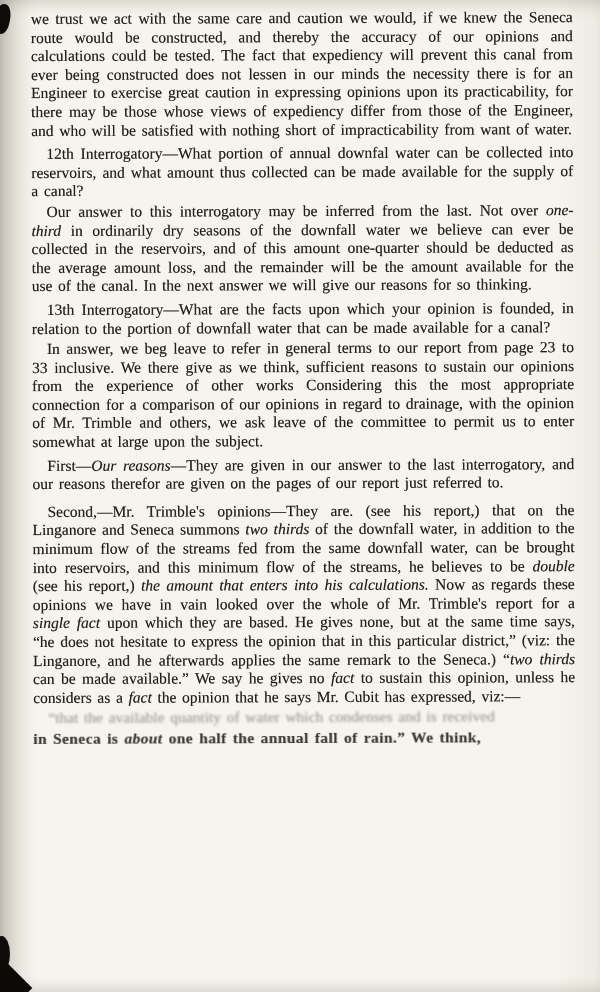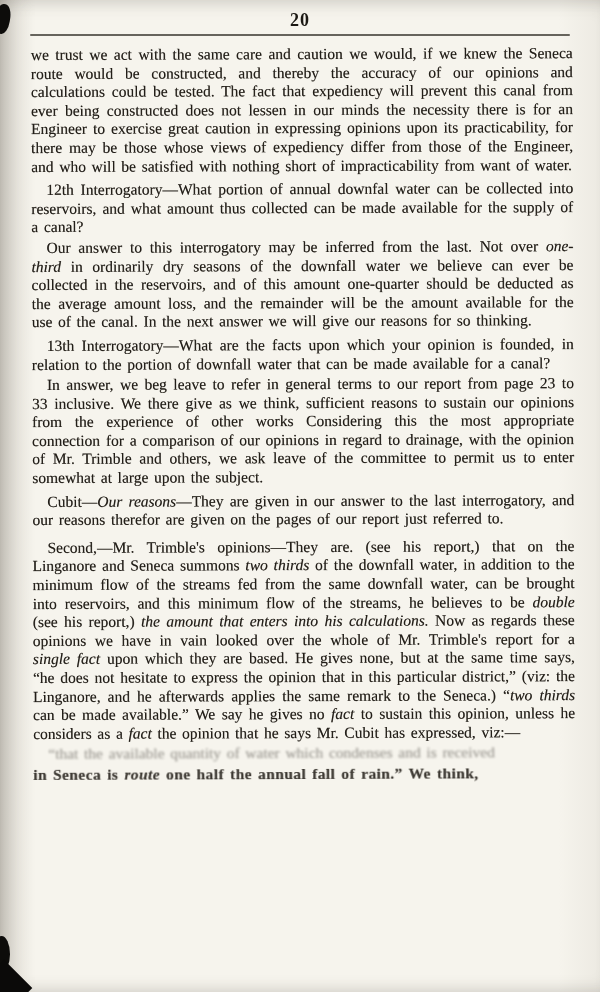--- a/index.html
+++ b/index.html
@@ -63,30 +63,26 @@
 </style>
 </head>
 <body>
 
 <div class="page">
 
   <div class="smudge smudge-tl"></div>
   <div class="smudge smudge-bl"></div>
   <div class="smudge smudge-corner"></div>
 
-  <div class="page-header">
-    <div class="page-number">20</div>
-    <div class="header-rule"></div>
-  </div>
 
   <div class="text-body">
     <p><span>we trust we act with the same care and caution we would, if we knew the Seneca route would be constructed, and thereby the accuracy of our opinions and calculations could be tested.  The fact that expediency will prevent this canal from ever being constructed does not lessen in our minds the necessity there is for an Engineer to exercise great caution in expressing opinions upon its practicability, for there may be those whose views of expediency differ from those of the Engineer, and who will be satisfied with nothing short of impracticability from want of water.</span></p>
     <p class="indent sp"><span>12th Interrogatory—What portion of annual downfal water can be collected into reservoirs, and what amount thus collected can be made available for the supply of a canal?</span></p>
     <p class="indent"><span>Our answer to this interrogatory may be inferred from the last. Not over </span><i>one-third</i><span> in ordinarily dry seasons of the downfall water we believe can ever be collected in the reservoirs, and of this amount one-quarter should be deducted as the average amount loss, and the remainder will be the amount available for the use of the canal.  In the next answer we will give our reasons for so thinking.</span></p>
     <p class="indent sp"><span>13th Interrogatory—What are the facts upon which your opinion is founded, in relation to the portion of downfall water that can be made available for a canal?</span></p>
     <p class="indent"><span>In answer, we beg leave to refer in general terms to our report from page 23 to 33 inclusive.  We there give as we think, sufficient reasons to sustain our opinions from the experience of other works  Considering this the most appropriate connection for a comparison of our opinions in regard to drainage, with the opinion of Mr. Trimble and others, we ask leave of the committee to permit us to enter somewhat at large upon the subject.</span></p>
-    <p class="indent sp"><span>Cubit—</span><i>Our reasons</i><span>—They are given in our answer to the last interrogatory, and our reasons therefor are given on the pages of our report just referred to.</span></p>
+    <p class="indent sp"><span>First—</span><i>Our reasons</i><span>—They are given in our answer to the last interrogatory, and our reasons therefor are given on the pages of our report just referred to.</span></p>
     <p class="indent sp2"><span>Second,—Mr. Trimble's opinions—They are. (see his report,) that on the Linganore and Seneca summons </span><i>two thirds</i><span> of the downfall water, in addition to the minimum flow of the streams fed from the same downfall water, can be brought into reservoirs, and this minimum flow of the streams, he believes to be </span><i>double</i><span> (see his report,) </span><i>the amount that enters into his calculations.</i><span>  Now as regards these opinions we have in vain looked over the whole of Mr. Trimble's report for a </span><i>single fact</i><span> upon which they are based.  He gives none, but at the same time says, “he does not hesitate to express the opinion that in this particular district,” (viz: the Linganore, and he afterwards applies the same remark to the Seneca.) “</span><i>two thirds</i><span> can be made available.”  We say he gives no </span><i>fact</i><span> to sustain this opinion, unless he considers as a </span><i>fact</i><span> the opinion that he says Mr. Cubit has expressed, viz:—</span></p>
     <p class="indent fade-blur1"><span>“that the available quantity of water which condenses and is received</span></p>
-    <p class="fade-blur2"><span>in Seneca is </span><i>route</i><span> one half the annual fall of rain.”  We think,</span></p>
+    <p class="fade-blur2"><span>in Seneca is </span><i>about</i><span> one half the annual fall of rain.”  We think,</span></p>
   </div>
 
 </div>
 
 </body></html>

